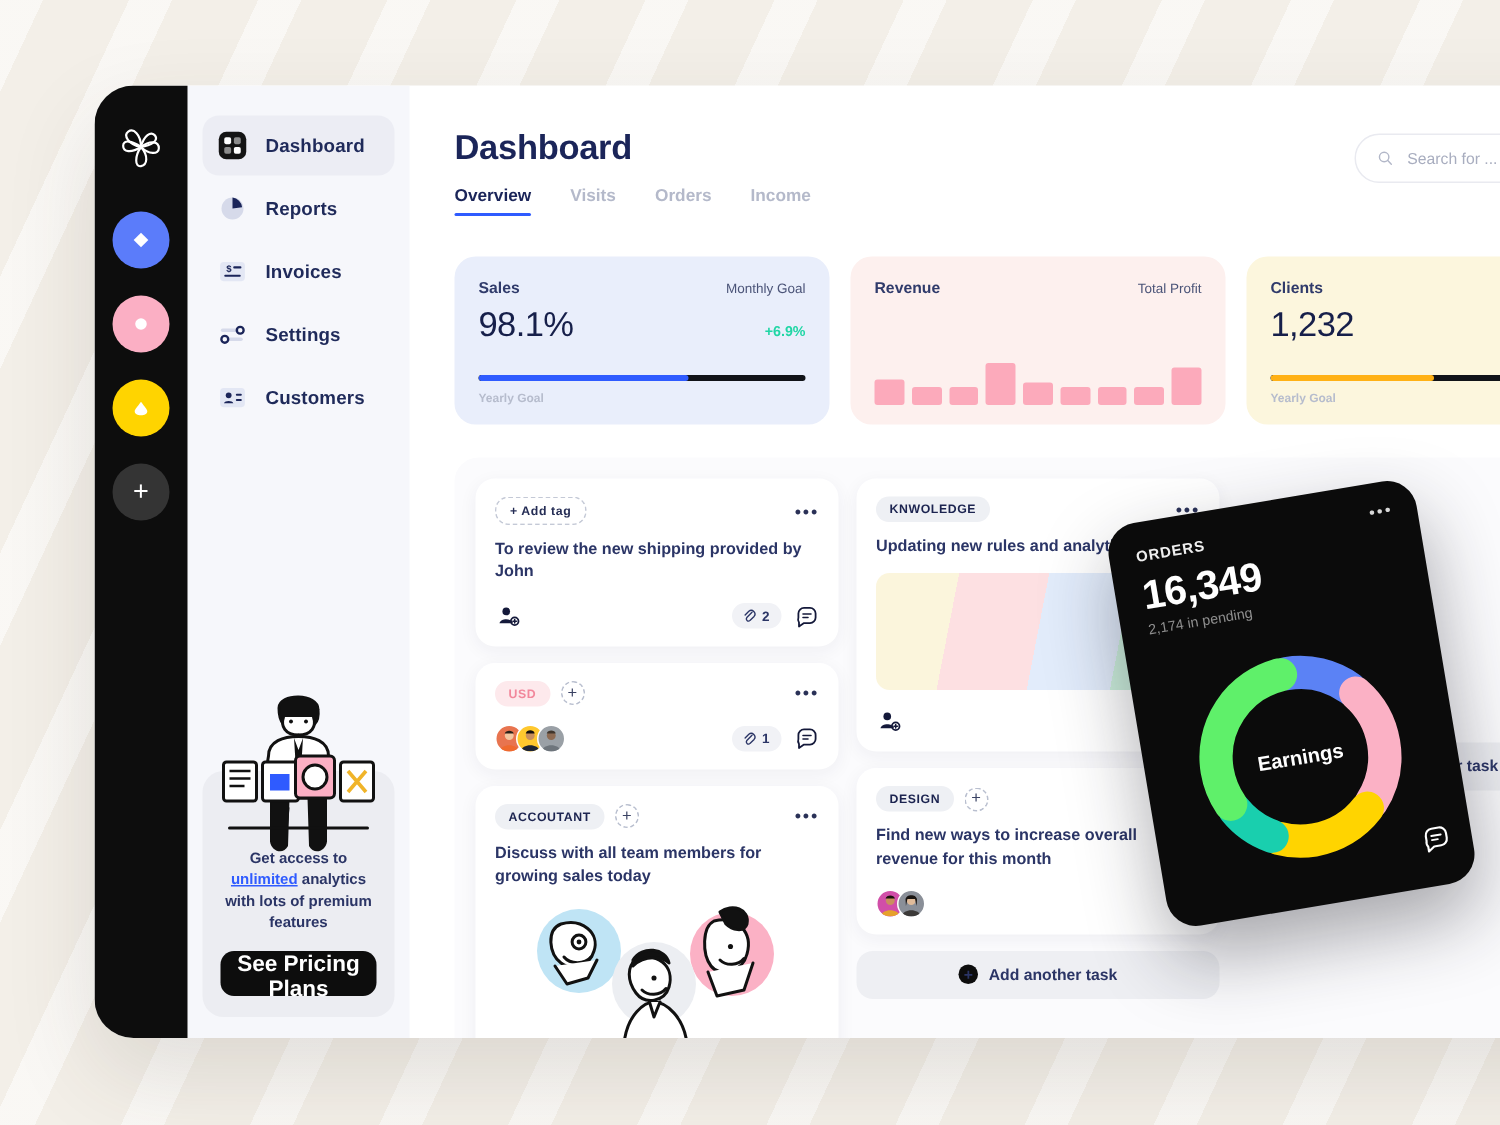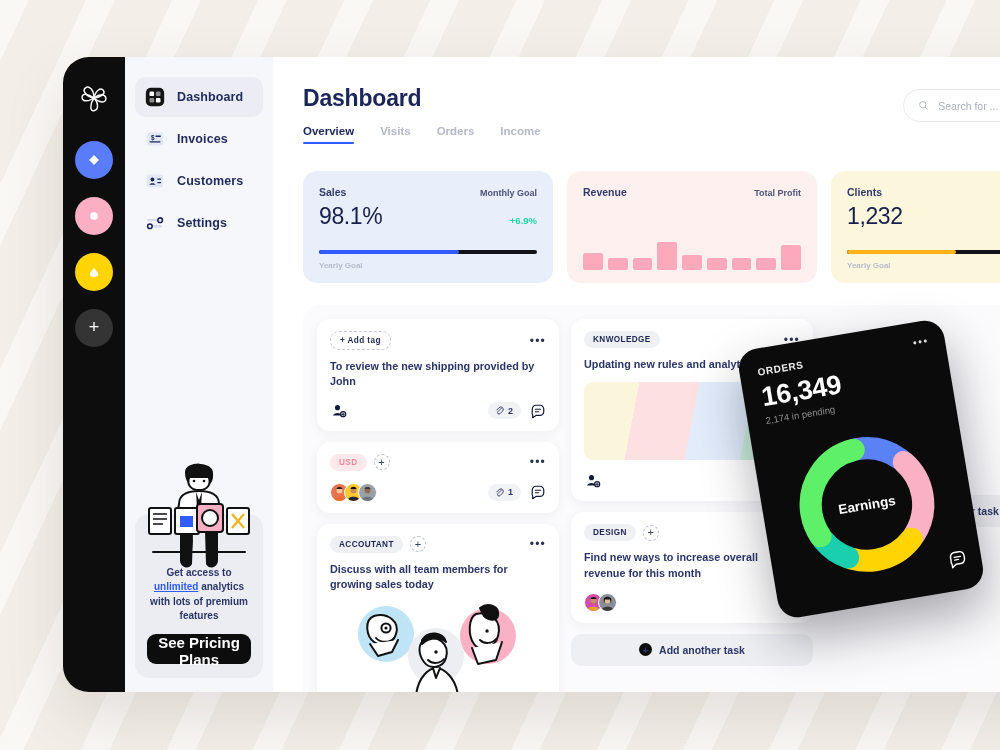--- a/index.html
+++ b/index.html
@@ -168,21 +168,21 @@
     flex: 1 1 0; height: 112px;
     border-radius: 14px;
     padding: 15px 16px 13px 16px;
     display: flex; flex-direction: column;
   }
   .stat.s-sales { background: #e9eefb; }
   .stat.s-revenue { background: #fdf0ee; }
   .stat.s-clients { background: #fcf6dd; }
   .stat-head { display: flex; justify-content: space-between; align-items: baseline; }
   .stat-name { font-size: 10.5px; font-weight: 700; color: #303b6b; }
-  .stat-sub { font-size: 9px; font-weight: 700; color: #4b5478; }
+  .stat-sub { font-size: 9px; font-weight: 400; color: #4b5478; }
   .stat-row { display: flex; align-items: baseline; justify-content: space-between; margin-top: 5px; }
   .stat-value { font-size: 23px; font-weight: 400; color: #161f4a; letter-spacing: -0.4px; }
   .stat-delta { font-size: 9.5px; font-weight: 700; color: #20d6a5; }
   .bar-track {
     margin-top: auto; height: 3.6px; border-radius: 3px;
     background: #111318; position: relative; overflow: hidden;
   }
   .bar-fill { position: absolute; left: 0; top: 0; bottom: 0; border-radius: 3px; }
   .bar-caption { font-size: 8px; color: #b6bccd; margin-top: 7px; font-weight: 600; }
   .spark { margin-top: auto; display: flex; align-items: flex-end; gap: 5px; height: 28px; }
@@ -327,50 +327,57 @@
         <svg class="nav-ico" viewBox="0 0 24 24">
           <rect x="2" y="2" width="20" height="20" rx="5.5" fill="#141414"></rect>
           <rect x="6" y="6" width="5" height="5" rx="1.3" fill="#ffffff"></rect>
           <rect x="13" y="6" width="5" height="5" rx="1.3" fill="#8c8c8c"></rect>
           <rect x="6" y="13" width="5" height="5" rx="1.3" fill="#8c8c8c"></rect>
           <rect x="13" y="13" width="5" height="5" rx="1.3" fill="#ffffff"></rect>
         </svg>
         <span class="nav-label">Dashboard</span>
       </div>
 
+      <div class="nav-item">
+        <svg class="nav-ico" viewBox="0 0 24 24">
+          <circle cx="12" cy="12" r="8" fill="#d6daea"></circle>
+          <path d="M12 12 L12 4 A8 8 0 0 1 19 11 Z" fill="#1b2559"></path>
+        </svg>
+        <span class="nav-label">Reports</span>
+      </div>
 
       <div class="nav-item">
         <svg class="nav-ico" viewBox="0 0 24 24">
           <rect x="3" y="5" width="18" height="14" rx="2.6" fill="#e3e7f4"></rect>
           <text x="7.5" y="12.6" font-family="Liberation Sans" font-size="7" font-weight="700" fill="#1b2559">$</text>
           <rect x="12.5" y="8.2" width="6" height="1.6" rx="0.8" fill="#1b2559"></rect>
           <rect x="6" y="14.4" width="12" height="1.5" rx="0.75" fill="#1b2559"></rect>
         </svg>
         <span class="nav-label">Invoices</span>
+      </div>
+
+      <div class="nav-item">
+        <svg class="nav-ico" viewBox="0 0 24 24">
+          <rect x="3.5" y="7.6" width="13" height="2.6" rx="1.3" fill="#d6daea"></rect>
+          <circle cx="17.6" cy="8.9" r="2.5" fill="none" stroke="#1b2559" stroke-width="1.7"></circle>
+          <rect x="8.5" y="14.2" width="11" height="2.6" rx="1.3" fill="#d6daea"></rect>
+          <circle cx="6.4" cy="15.5" r="2.5" fill="none" stroke="#1b2559" stroke-width="1.7"></circle>
+        </svg>
+        <span class="nav-label">Settings</span>
       </div>
 
       <div class="nav-item">
         <svg class="nav-ico" viewBox="0 0 24 24">
           <rect x="3" y="5" width="18" height="14" rx="2.6" fill="#e3e7f4"></rect>
           <circle cx="9.2" cy="10.4" r="2.1" fill="#1b2559"></circle>
           <path d="M5.8 16.2 C6.4 13.9 12 13.9 12.6 16.2Z" fill="#1b2559"></path>
           <rect x="14.4" y="9.2" width="4.4" height="1.5" rx="0.75" fill="#1b2559"></rect>
           <rect x="14.4" y="13" width="4.4" height="1.5" rx="0.75" fill="#1b2559"></rect>
         </svg>
         <span class="nav-label">Customers</span>
-      </div>
-
-      <div class="nav-item">
-        <svg class="nav-ico" viewBox="0 0 24 24">
-          <rect x="3.5" y="7.6" width="13" height="2.6" rx="1.3" fill="#d6daea"></rect>
-          <circle cx="17.6" cy="8.9" r="2.5" fill="none" stroke="#1b2559" stroke-width="1.7"></circle>
-          <rect x="8.5" y="14.2" width="11" height="2.6" rx="1.3" fill="#d6daea"></rect>
-          <circle cx="6.4" cy="15.5" r="2.5" fill="none" stroke="#1b2559" stroke-width="1.7"></circle>
-        </svg>
-        <span class="nav-label">Settings</span>
       </div>
 
       <div class="promo">
         <svg class="promo-art" viewBox="0 0 120 130">
           <g stroke="#111" stroke-width="2" fill="#fff" stroke-linecap="round" stroke-linejoin="round">
             <path d="M47 20 C47 10 73 10 73 21 C74 30 70 34 60 34 C50 34 47 29 47 20Z" fill="#111"></path>
             <path d="M50 26 C48 32 51 38 60 38 C69 38 72 32 70 26" fill="#fff"></path>
             <circle cx="55" cy="29" r="1.3" fill="#111" stroke="none"></circle>
             <circle cx="65" cy="29" r="1.3" fill="#111" stroke="none"></circle>
             <path d="M60 38 L60 50"></path>

